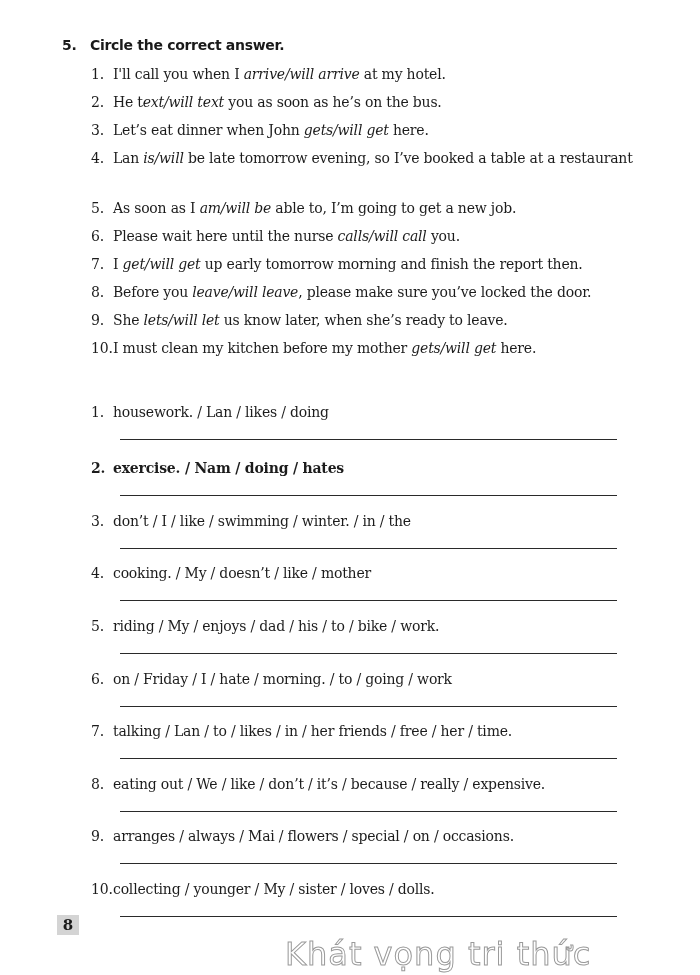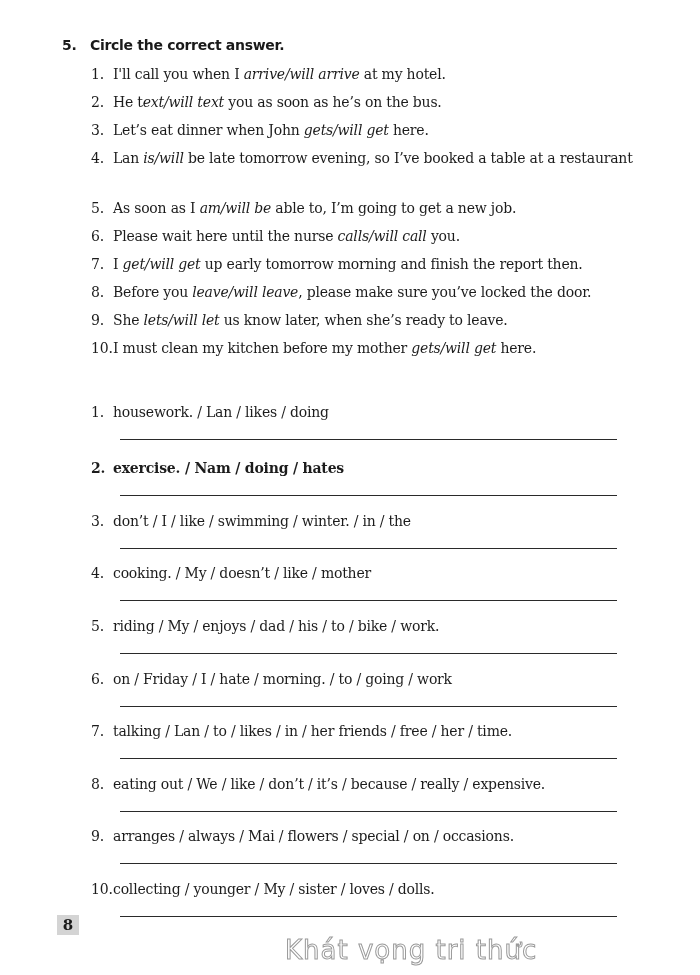--- a/index.html
+++ b/index.html
@@ -29,21 +29,21 @@
   .pageno {
     position: absolute; left: 57px; top: 915px; width: 22px; height: 20px;
     background: #d4d4d4; font-family: "DejaVu Serif", serif; font-weight: bold;
     font-size: 15px; text-align: center; line-height: 20px; color: #1a1a1a;
   }
   .wm {
     position: absolute; font-family: "DejaVu Sans", sans-serif; color: transparent;
     -webkit-text-stroke: 1px #9a9a9a; white-space: nowrap; pointer-events: none;
   }
   .wm-main { left: 150px; top: 832px; font-size: 88px; letter-spacing: 2px; font-weight: normal; }
-  .wm-sub { left: 285px; top: 935px; font-size: 26px; letter-spacing: 1px; }
+  .wm-sub { left: 285px; top: 935px; font-size: 32px; letter-spacing: 1px; }
 </style>
 </head>
 <body>
 
 <div class="page">
 
   <div class="section-title" style="top:37px;">
     <span class="num">5.</span><span>Circle the correct answer.</span>
   </div>
 

